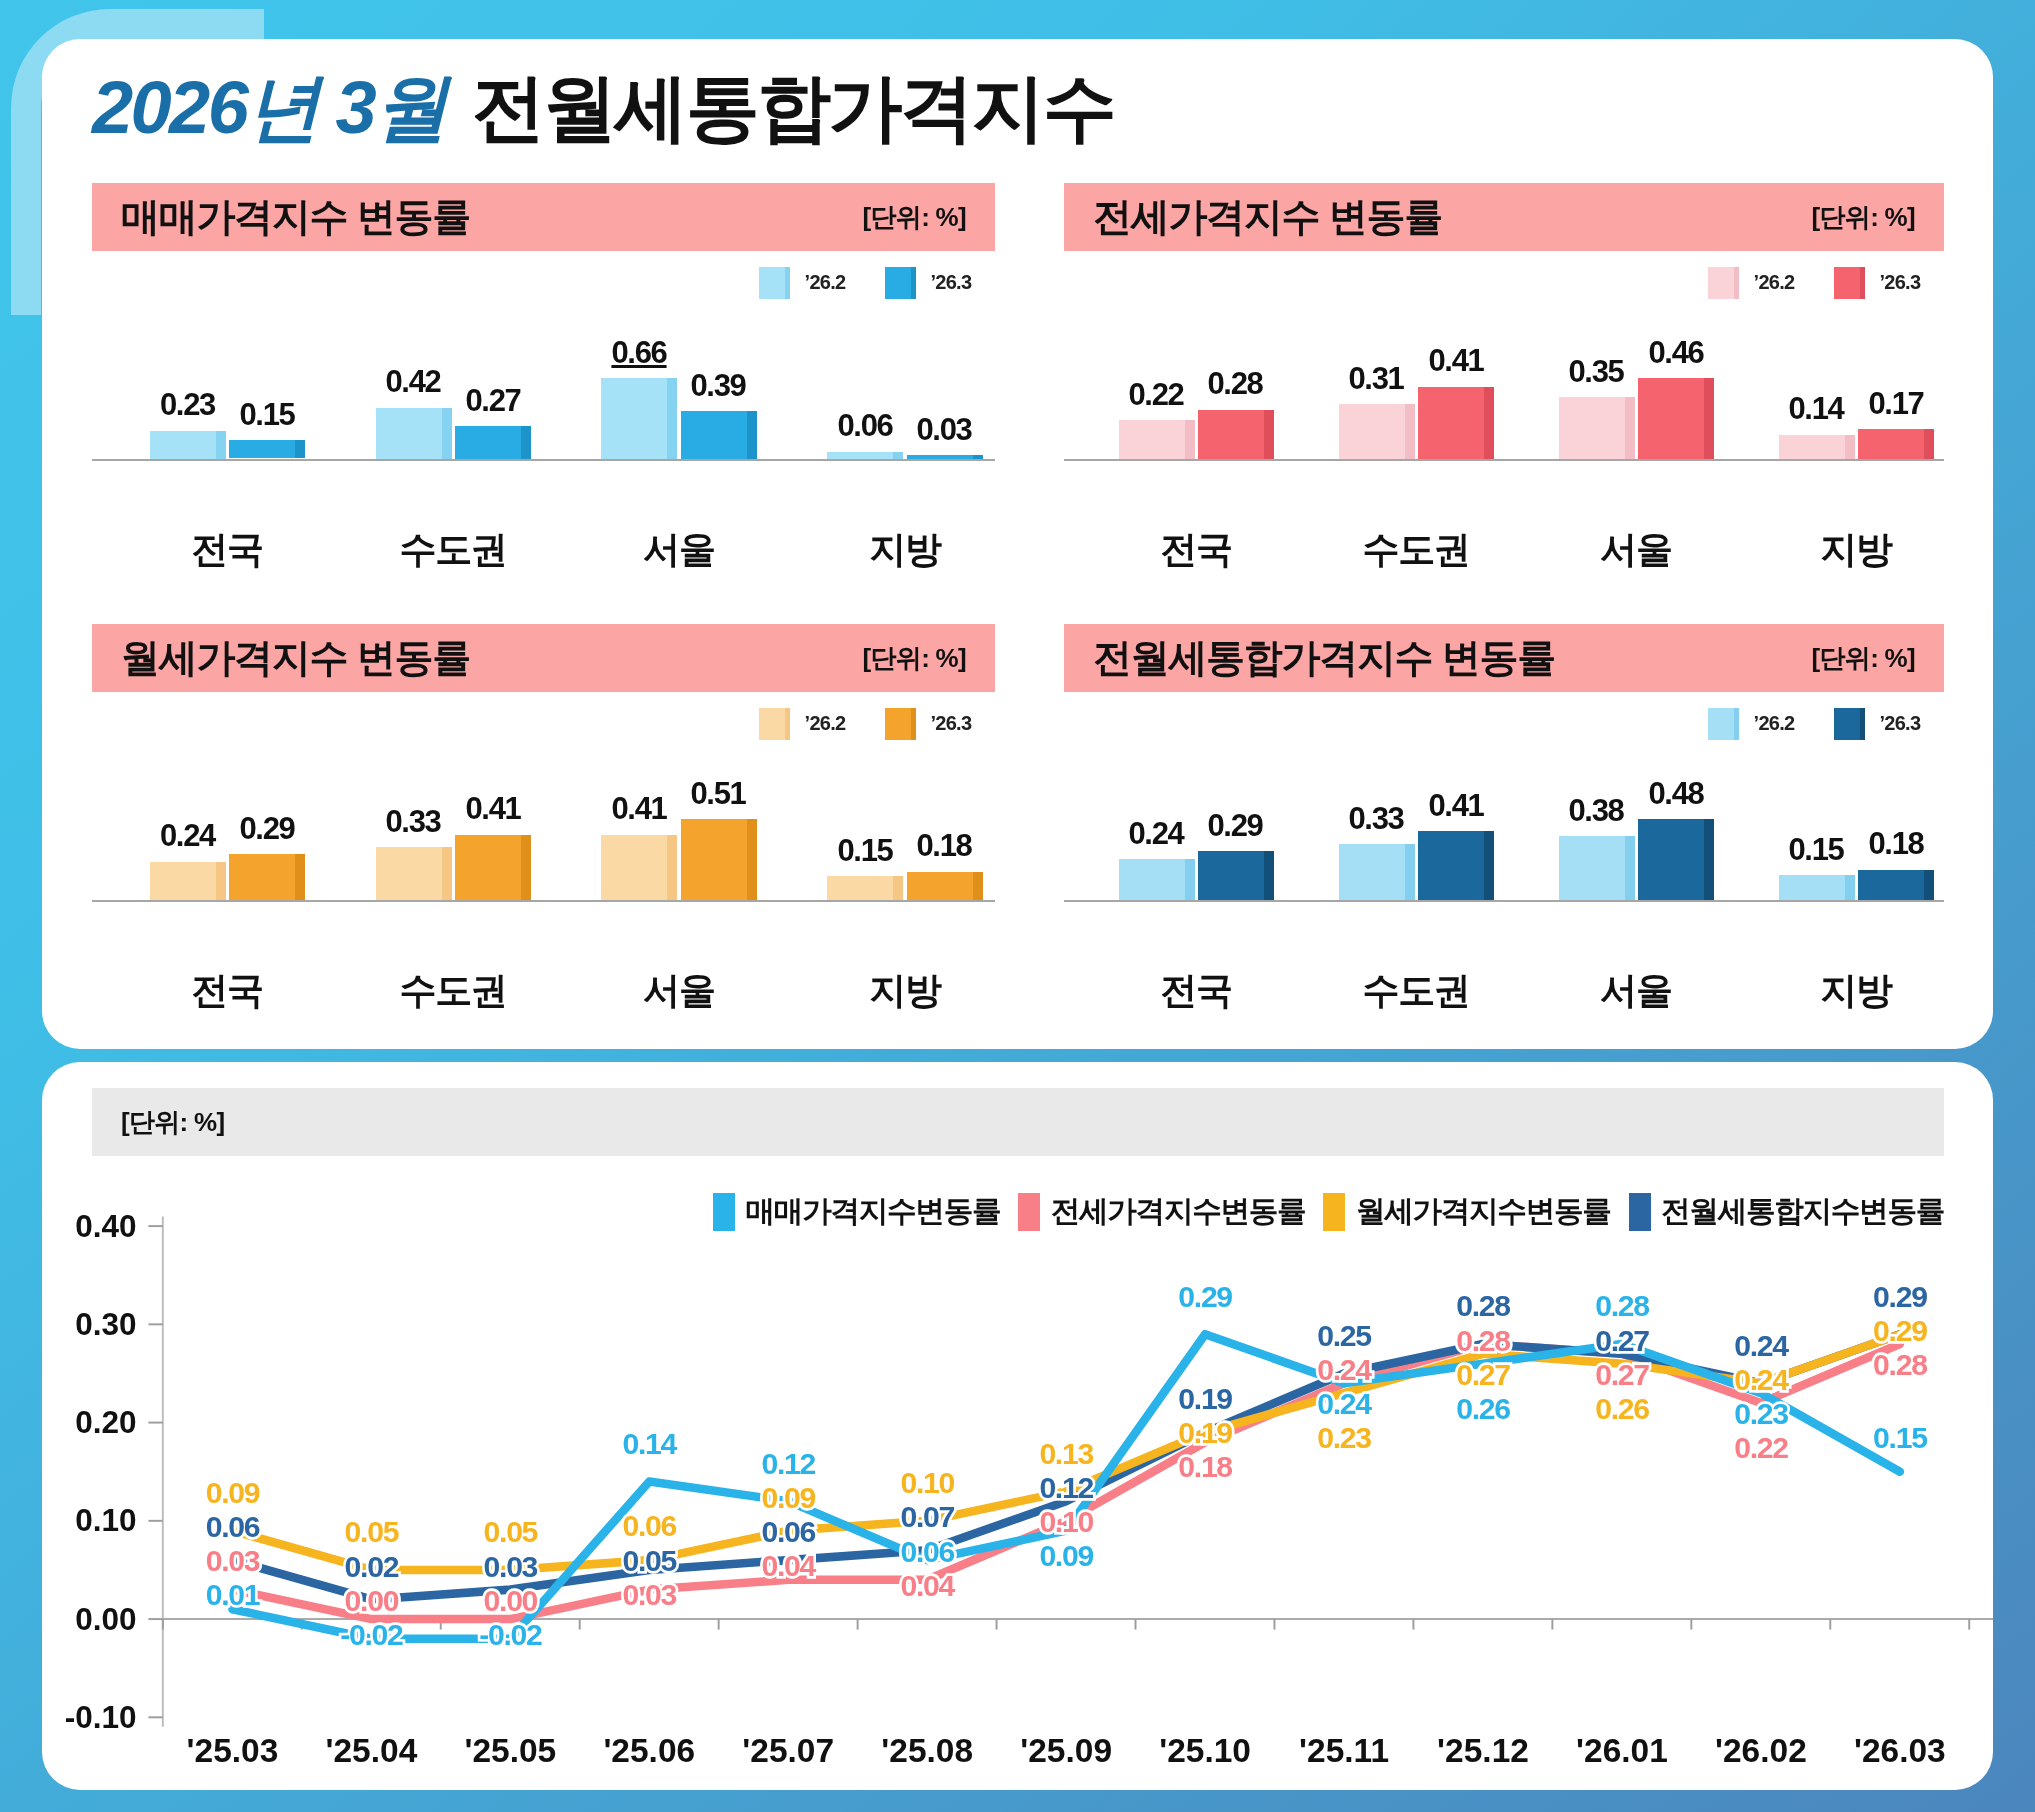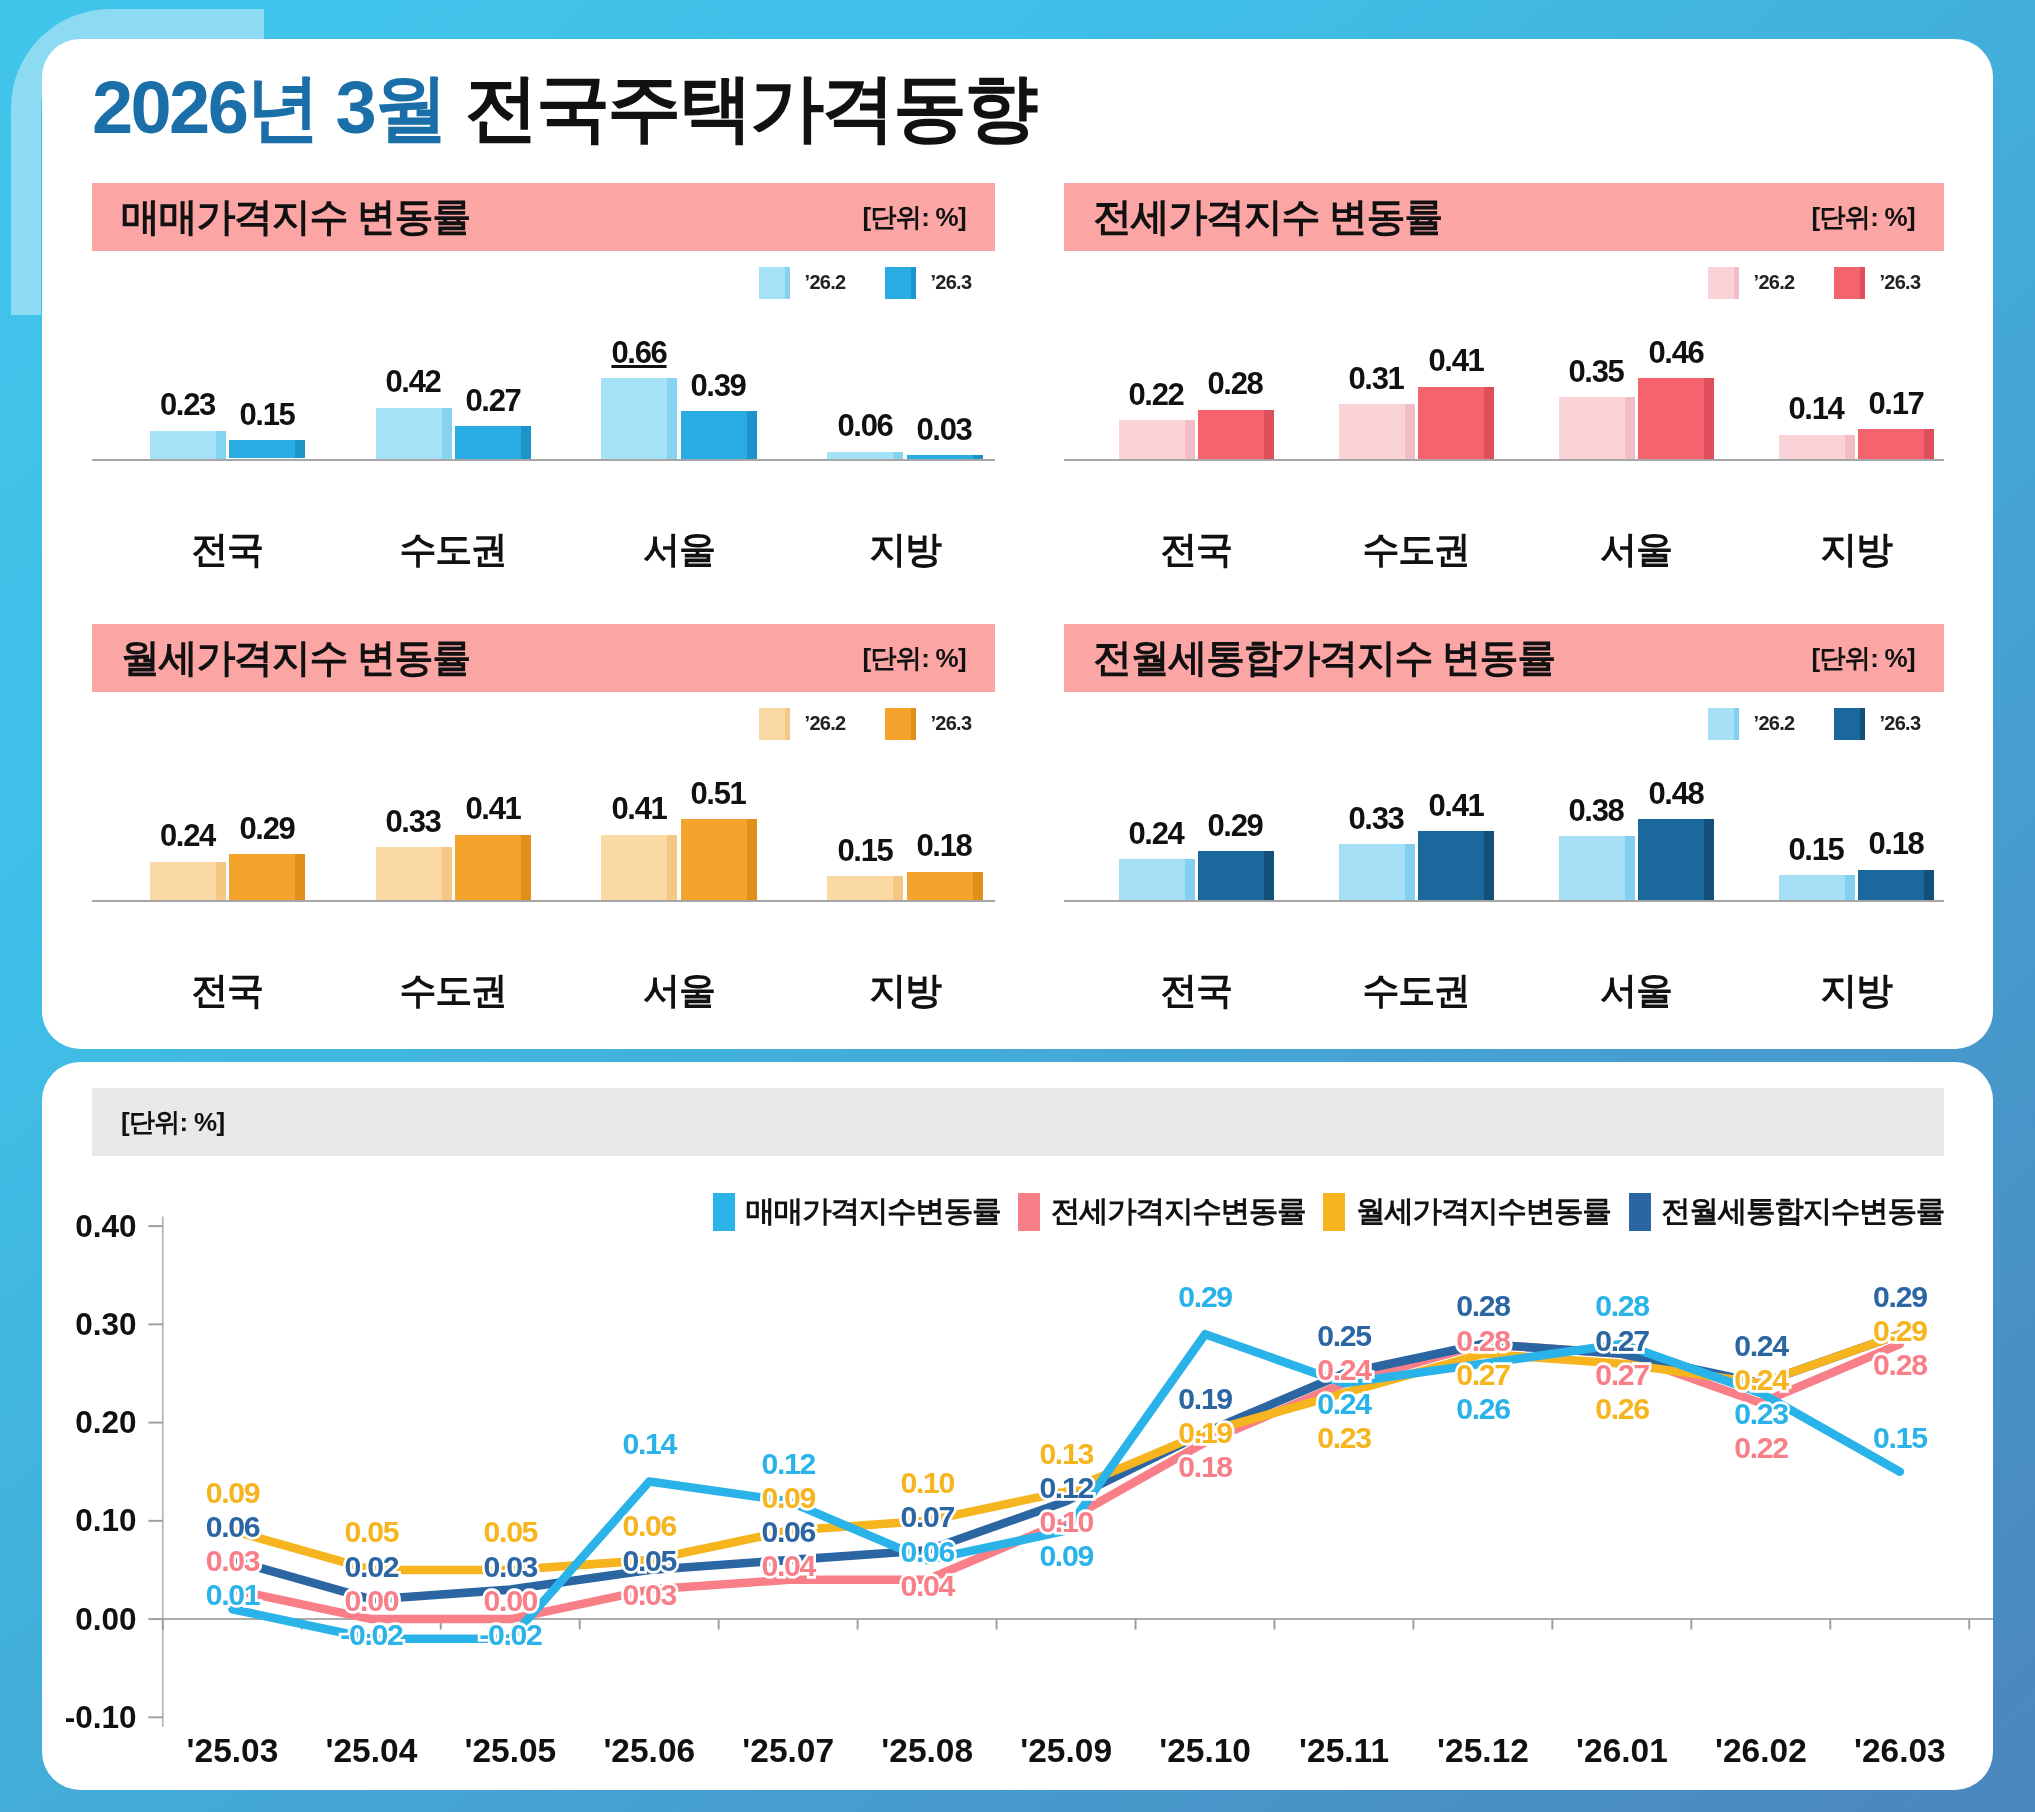--- a/index.html
+++ b/index.html
@@ -13,21 +13,21 @@
     border-top:30px solid #96DEF3;border-left:30px solid #96DEF3;
     border-top-left-radius:99px;opacity:.9;
   }
   .panel{position:absolute;background:#ffffff;border-radius:38px;}
   .panel-top{left:42px;top:39px;width:1951px;height:1010px;}
   .panel-bottom{left:42px;top:1062px;width:1951px;height:728px;}
   .main-title{
     position:absolute;left:50px;top:19.7px;font-size:74px;font-weight:800;
     letter-spacing:-2.6px;color:#111;white-space:nowrap;
   }
-  .main-title .hl{color:#1B6FA8;margin-right:19px;}
+  .main-title .hl{color:#1B6FA8;margin-right:26px;font-style:italic;}
   
   .quad{position:absolute;height:420px;}
   .q0{left:50px;top:144px;width:903px;}
   .q1{left:1022px;top:144px;width:880px;}
   .q2{left:50px;top:585px;width:903px;}
   .q3{left:1022px;top:585px;width:880px;}
   .qheader{
     position:absolute;left:0;top:0;right:0;height:68px;background:#fca5a5;
     display:flex;align-items:center;justify-content:space-between;padding:0 29px;box-sizing:border-box;
   }
@@ -59,21 +59,21 @@
   .t-legend .lb{font-size:29.6px;font-weight:700;color:#111;letter-spacing:-1.3px;white-space:nowrap;}
   .trend-svg{position:absolute;left:0;top:0;}
 </style>
 </head>
 <body>
 
 <div class="corner-accent"></div>
 
 <div class="panel panel-top">
   <div class="main-title">
-    <span class="hl">2026년 3월</span><span>전국주택가격동향</span>
+    <span class="hl">2026년 3월</span><span>전월세통합가격지수</span>
   </div>
 
   <section class="quad q0">
     <div class="qplot">
         <div class="baseline"></div>
         <div class="bar" style="left: 58px; width: 76px; top: 248px; height: 28px; background: linear-gradient(90deg, rgb(165, 226, 247) 0px, rgb(165, 226, 247) 87%, rgb(133, 211, 240) 87%, rgb(133, 211, 240) 100%);"></div>
         <div class="bval" style="left: 23.5px; top: 204px;">0.23</div>
         <div class="bar" style="left: 137px; width: 76px; top: 257px; height: 18.4px; background: linear-gradient(90deg, rgb(41, 172, 227) 0px, rgb(41, 172, 227) 87%, rgb(28, 147, 201) 87%, rgb(28, 147, 201) 100%);"></div>
         <div class="bval" style="left: 103px; top: 214px;">0.15</div>
         <div class="cat" style="left: 30px;">전국</div>

